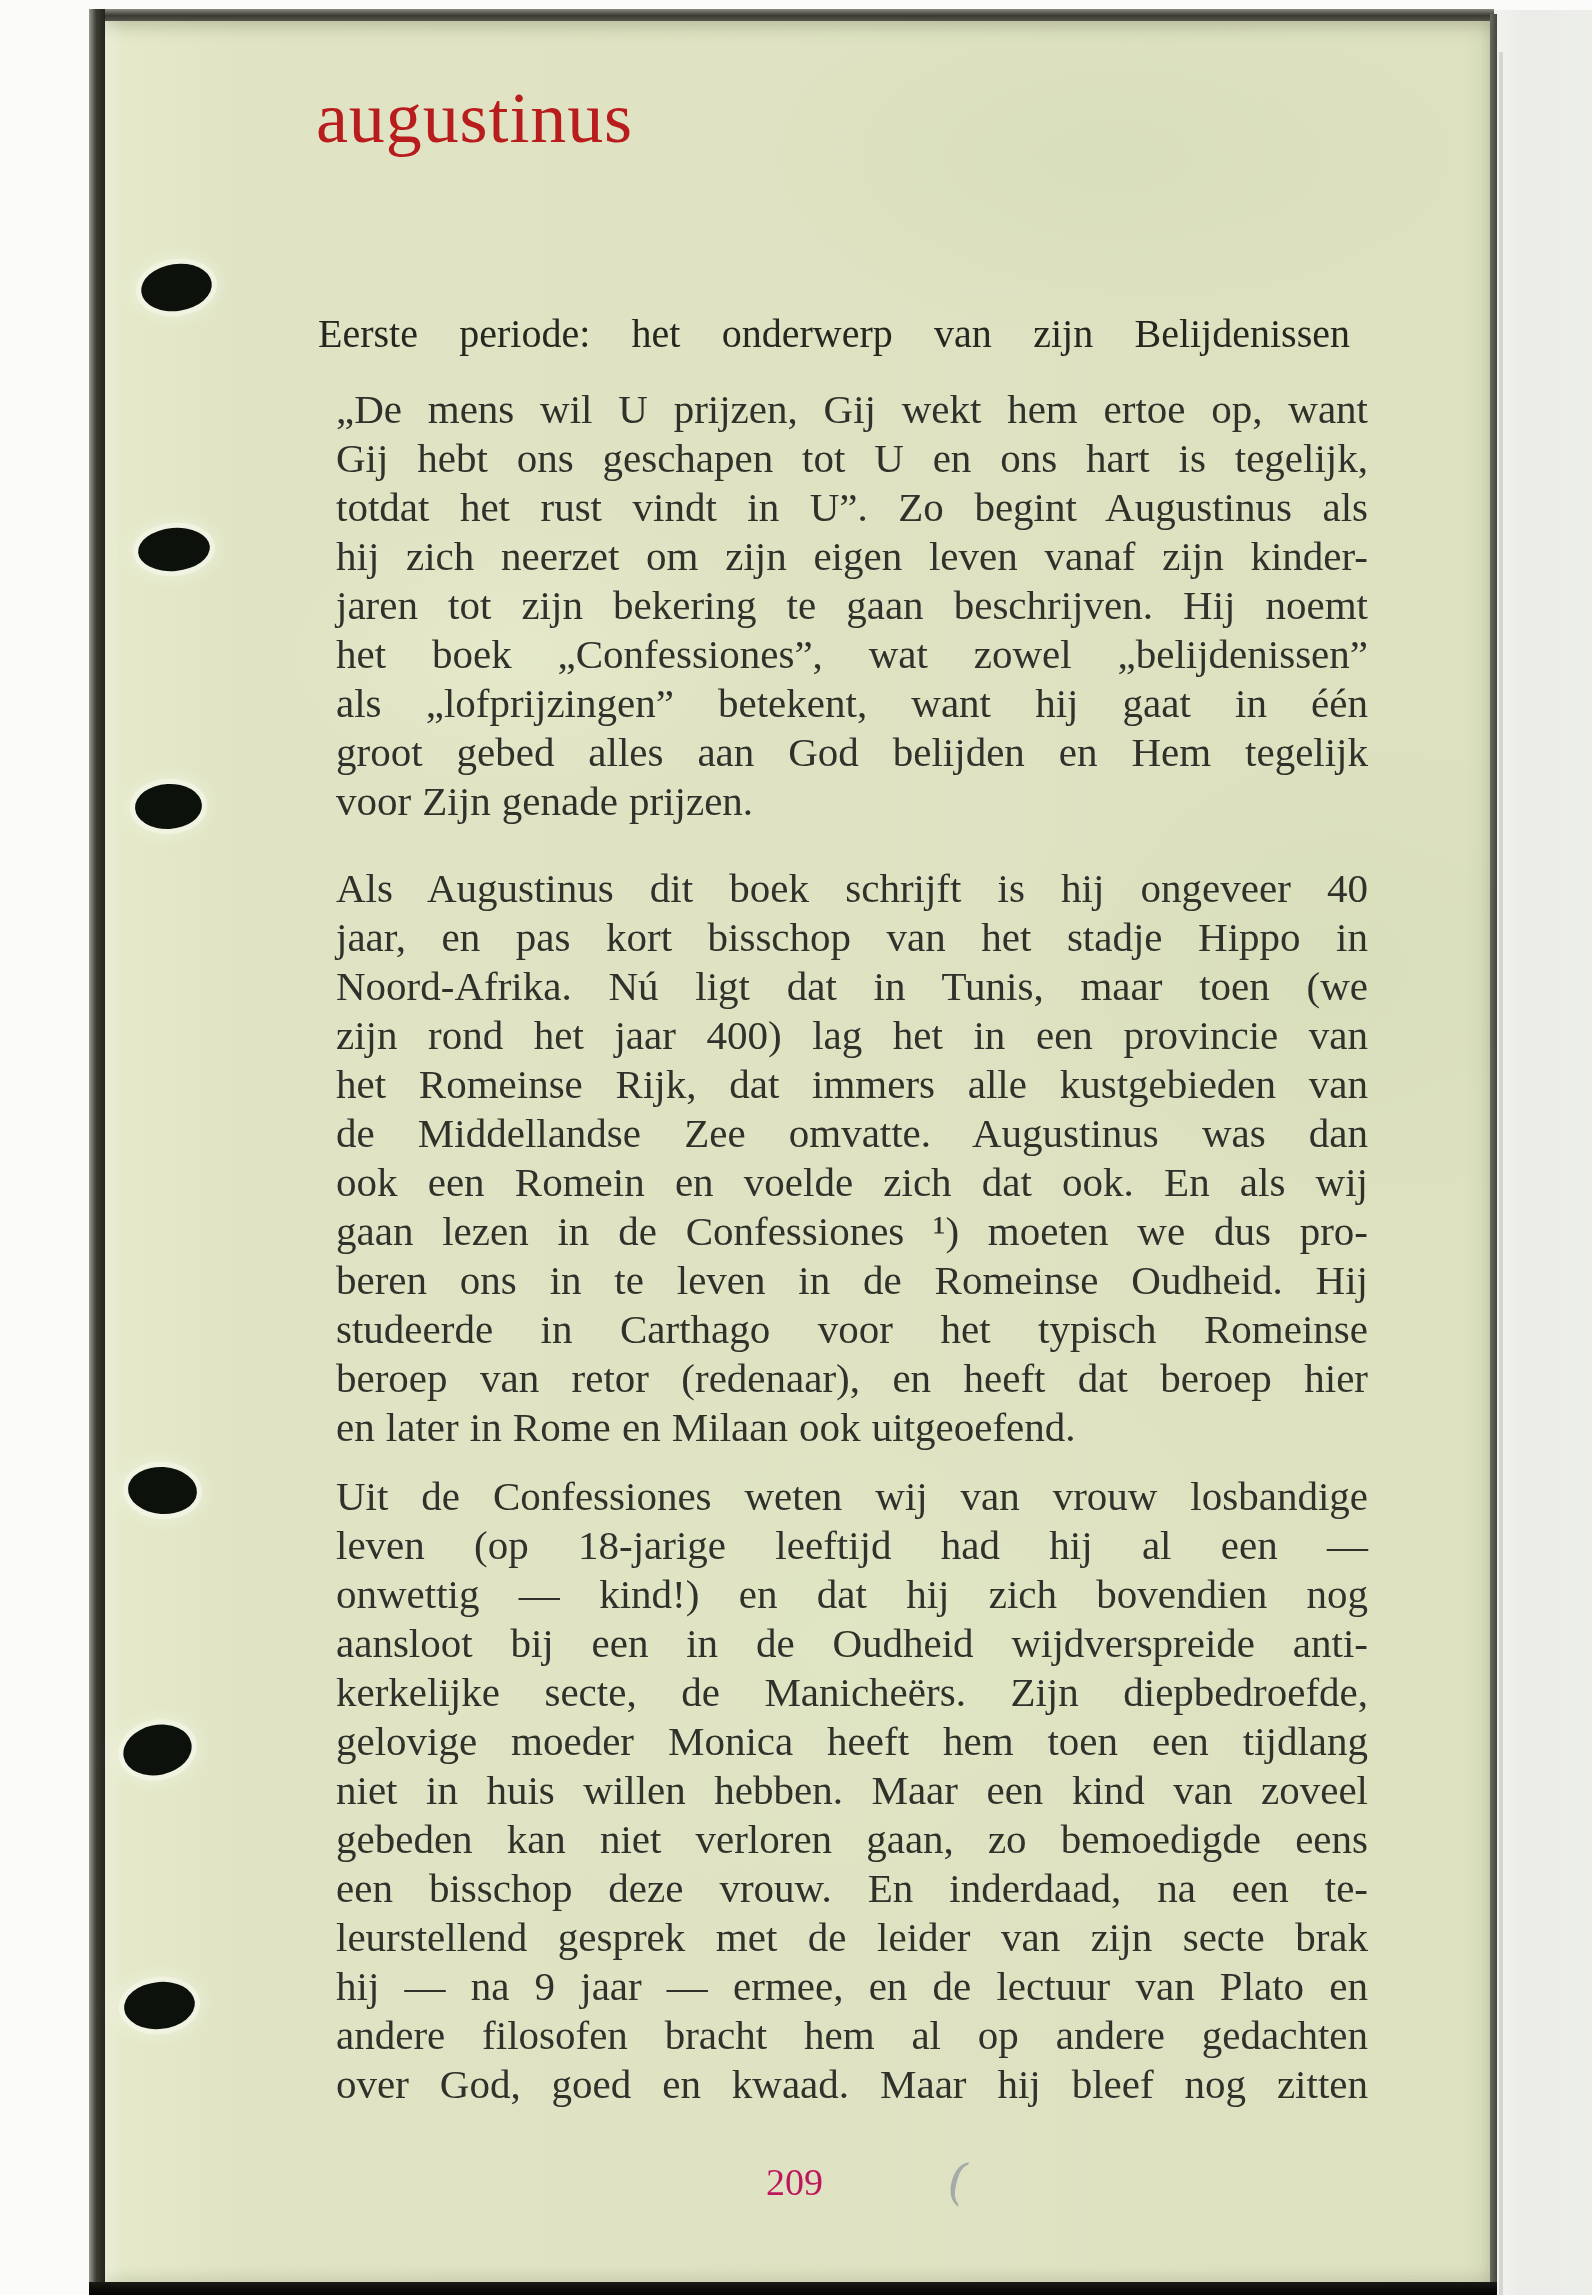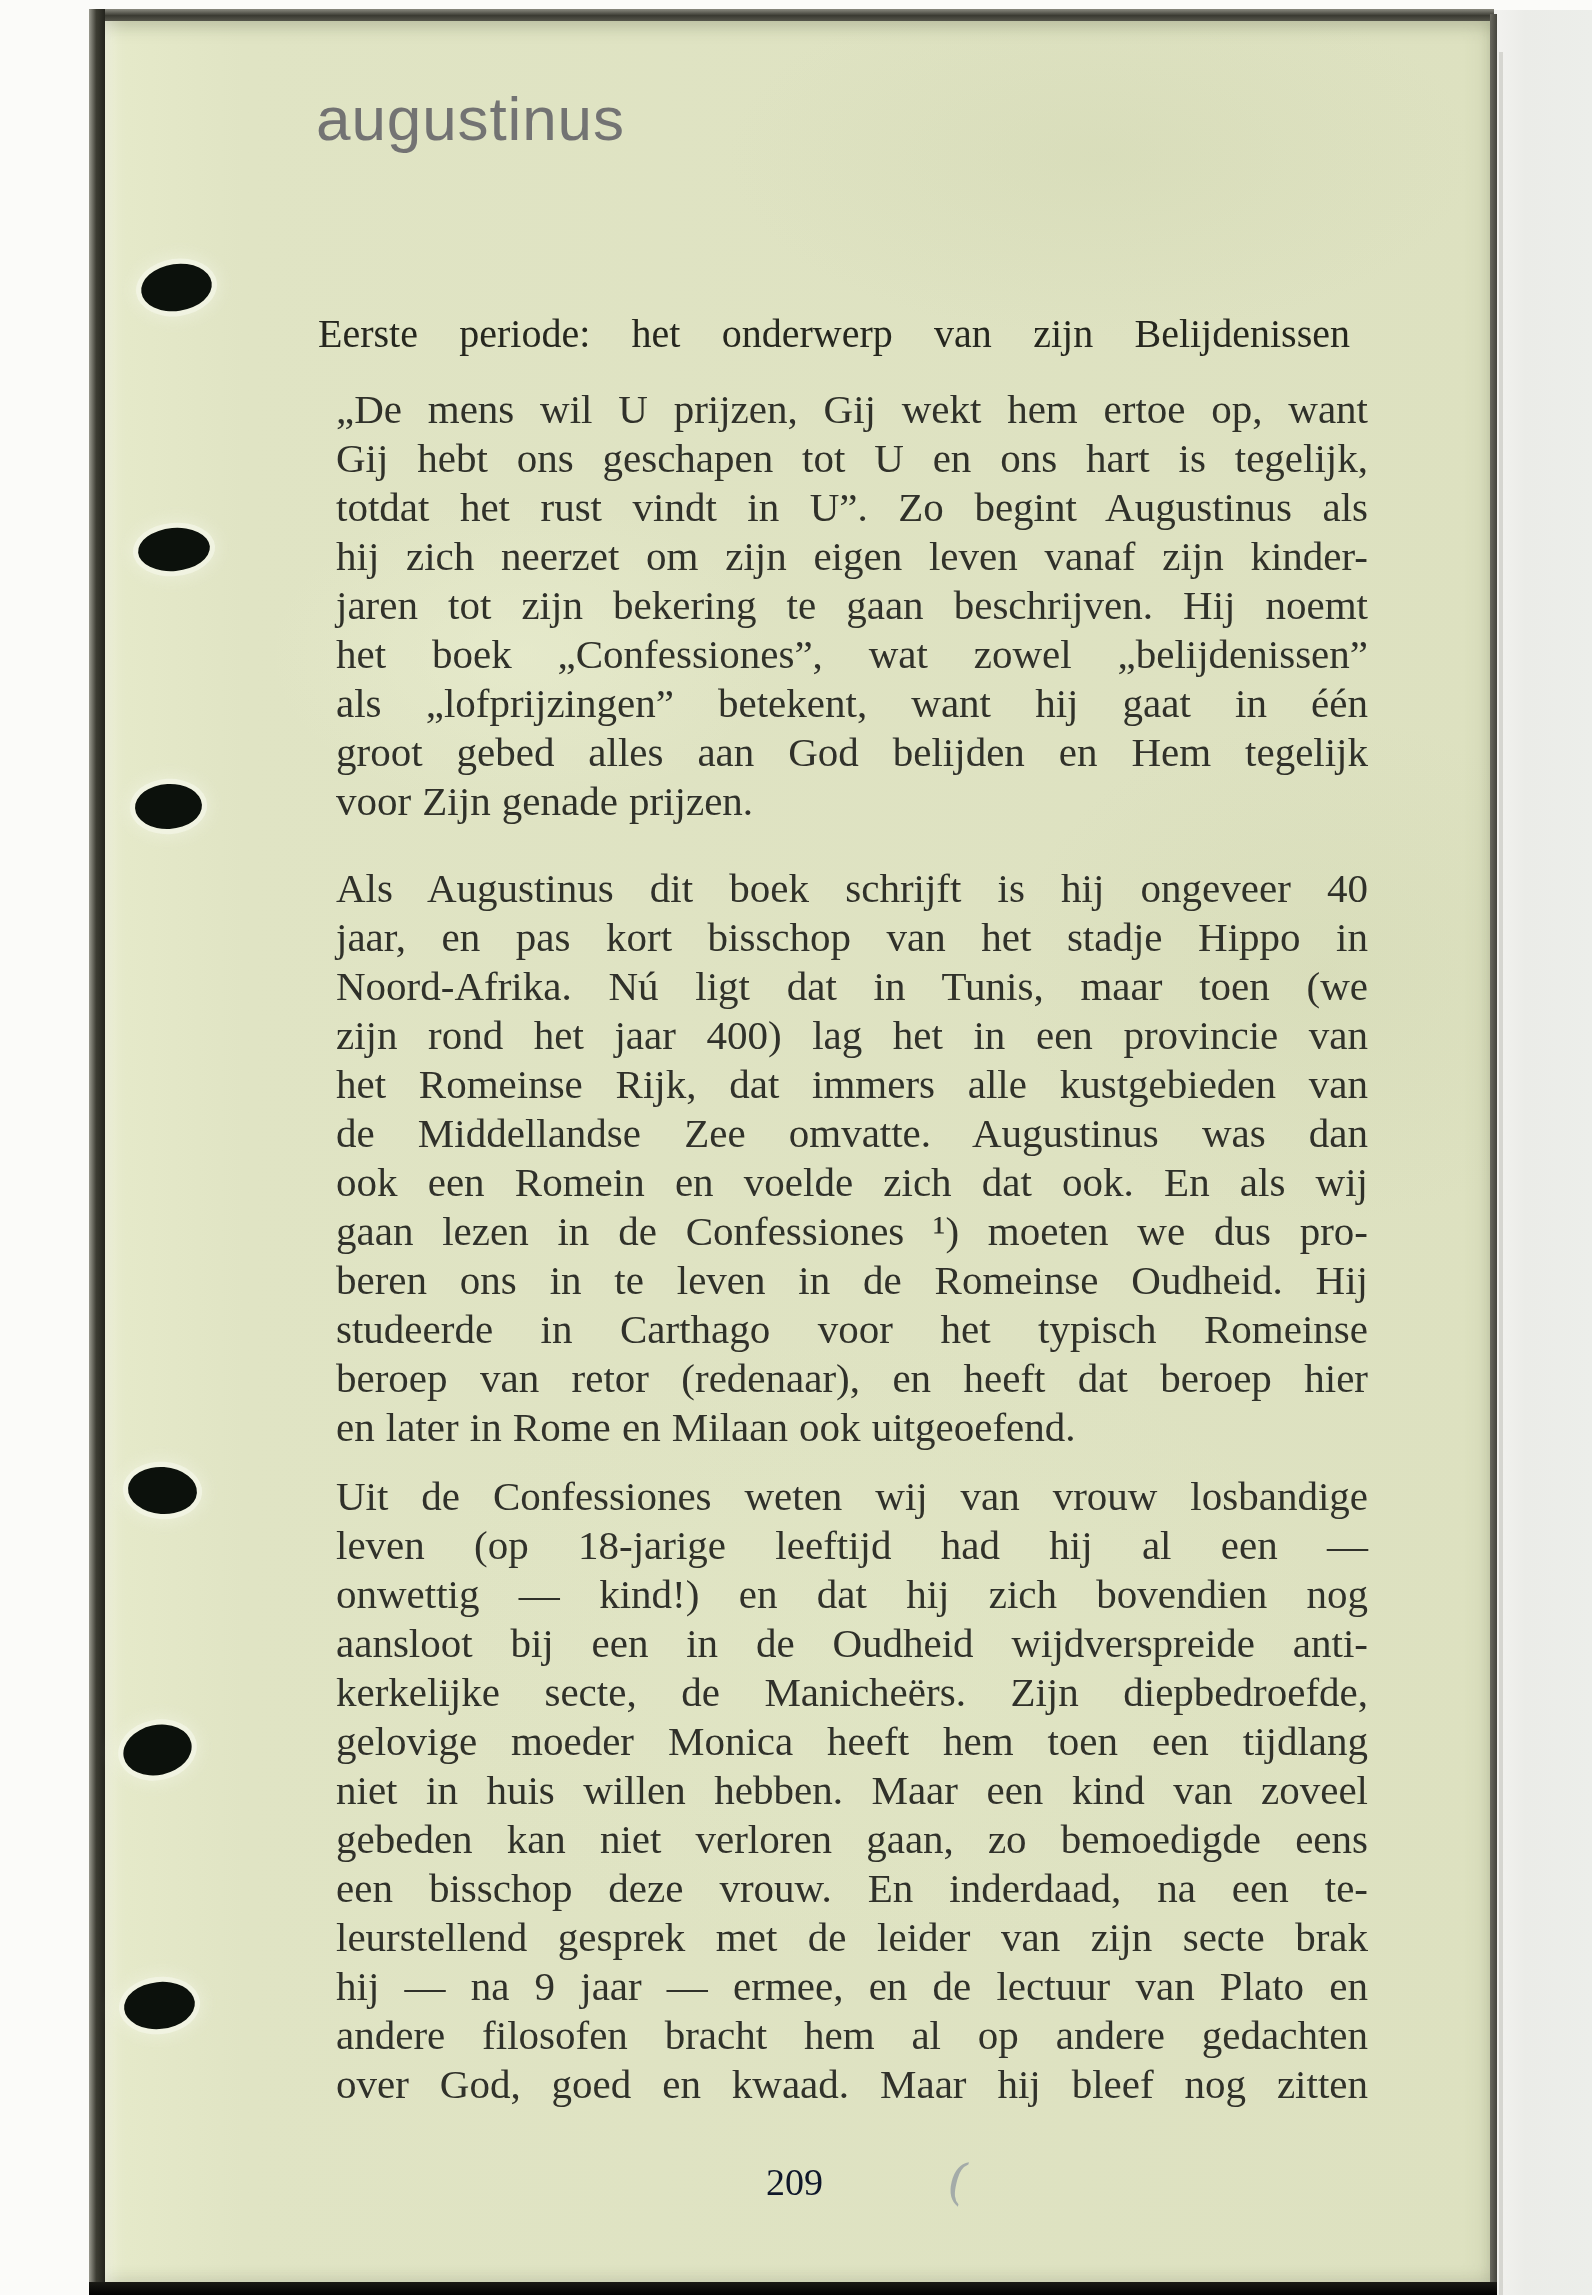--- a/index.html
+++ b/index.html
@@ -48,37 +48,37 @@
     box-shadow:0 0 0 5.2px rgba(248,250,238,.55), 0 0 15.5px 8.6px rgba(246,248,234,.40);}
   .hole.h1{left:141px;top:264px;width:71px;height:47px;transform:rotate(-8deg);}
   .hole.h2{left:138px;top:528px;width:72px;height:43px;transform:rotate(-5deg);}
   .hole.h3{left:135px;top:784px;width:67px;height:45px;transform:rotate(-3deg);}
   .hole.h4{left:128px;top:1467px;width:69px;height:47px;transform:rotate(4deg);}
   .hole.h5{left:123px;top:1725px;width:69px;height:50px;transform:rotate(-12deg);}
   .hole.h6{left:124px;top:1982px;width:71px;height:47px;transform:rotate(-6deg);}
 
   
   .title{position:absolute;left:316px;top:71px;width:604px;
-    font-family:Liberation Sans, sans-serif;font-size:62px;line-height:95px;
-    letter-spacing:0.9px;color:#737373;font-weight:400;}
+    font-family:Liberation Serif, serif;font-size:72px;line-height:95px;
+    letter-spacing:0.9px;color:#b91c1c;font-weight:400;}
   .heading{position:absolute;left:318px;top:312px;width:1032px;
     font-size:40px;line-height:43px;font-weight:400;color:#26271f;
     text-align:justify;text-align-last:justify;margin:0;}
   .para{position:absolute;left:336px;width:1032px;color:var(--ink,#30312a);
     font-size:41px;}
   .para .line{line-height:49px;text-align:justify;text-align-last:justify;
     word-spacing:0.9px;}
   .para .line:last-child{text-align-last:left;font-family:Liberation Serif, serif;}
   .para.continues .line:last-child{text-align-last:justify;}
   .para.p1{top:385px;}
   .para.p2{top:864px;}
   .para.p3{top:1472px;}
 
   .pagenum{position:absolute;left:318px;top:2161px;width:953px;
-    text-align:center;font-size:38px;line-height:43px;color:#0f172a;}
+    text-align:center;font-size:38px;line-height:43px;color:#be185d;}
   .pencil{position:absolute;left:948px;top:2152px;font-size:50px;
     color:#7e8899;opacity:.6;transform:rotate(14deg);
     font-family:"DejaVu Serif", serif;}
 </style>
 </head>
 <body>
 
 <div class="stage">
   <div class="margin-left"></div>
   <div class="margin-right"></div>

